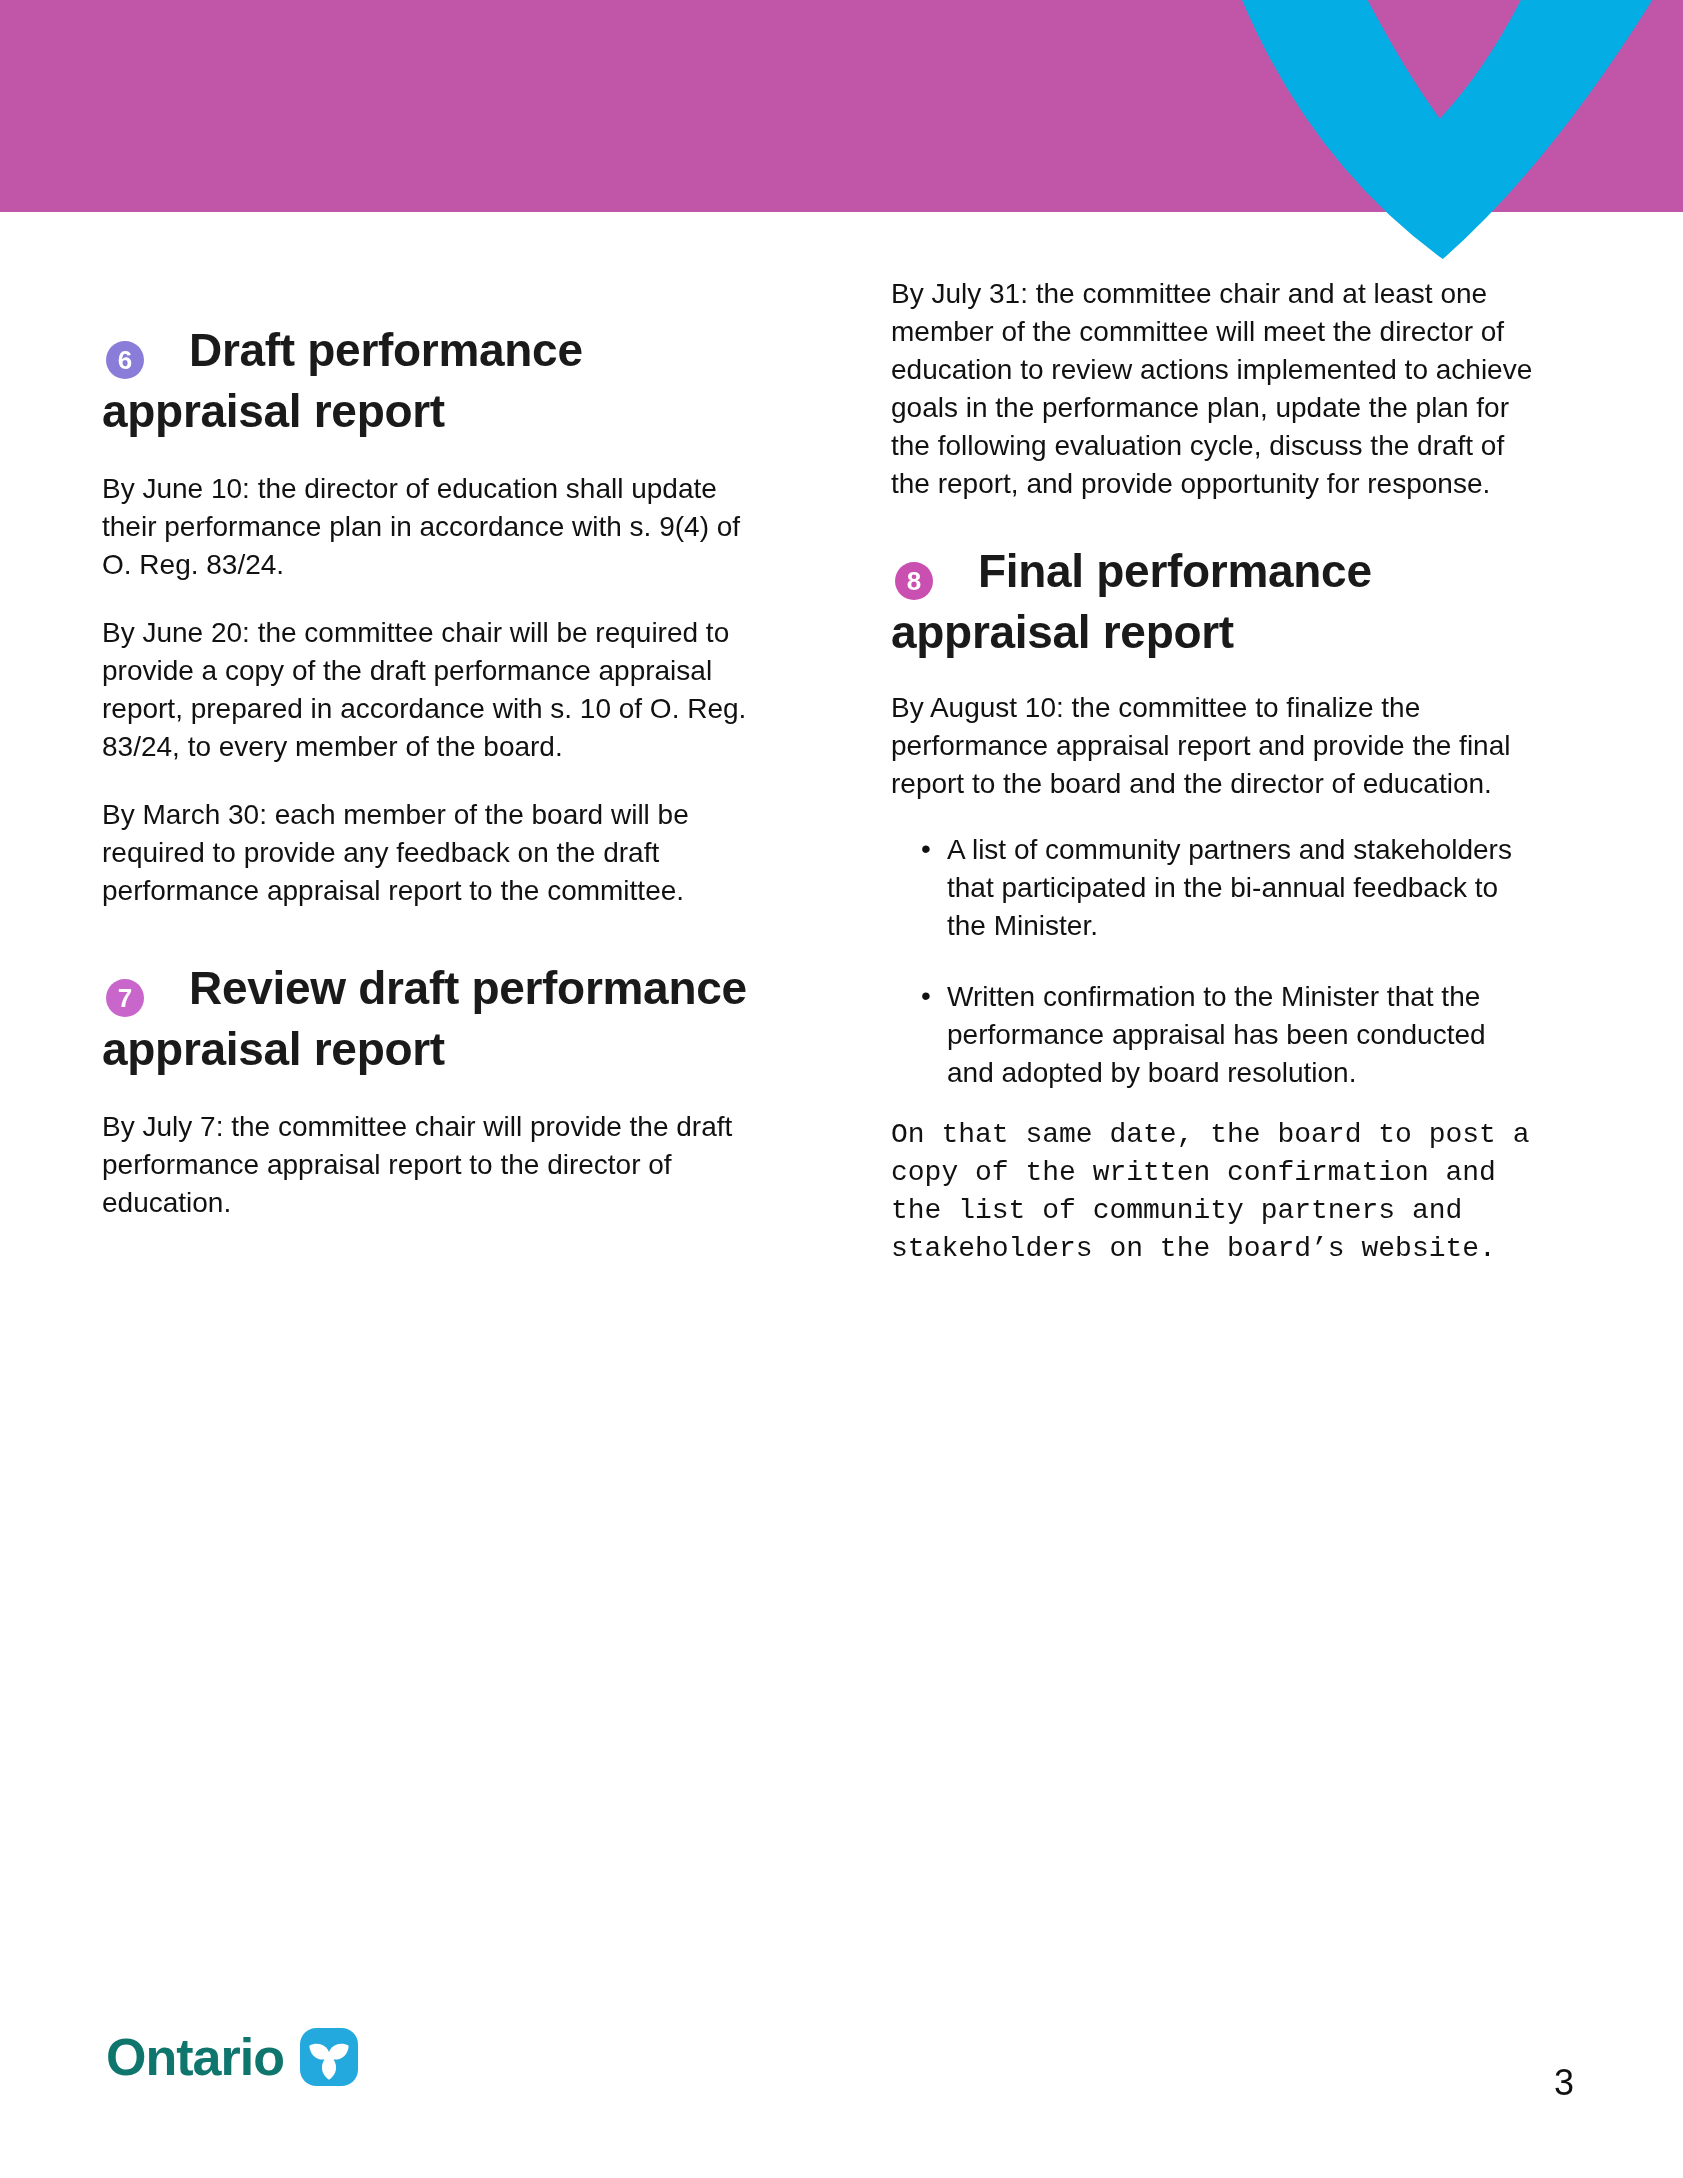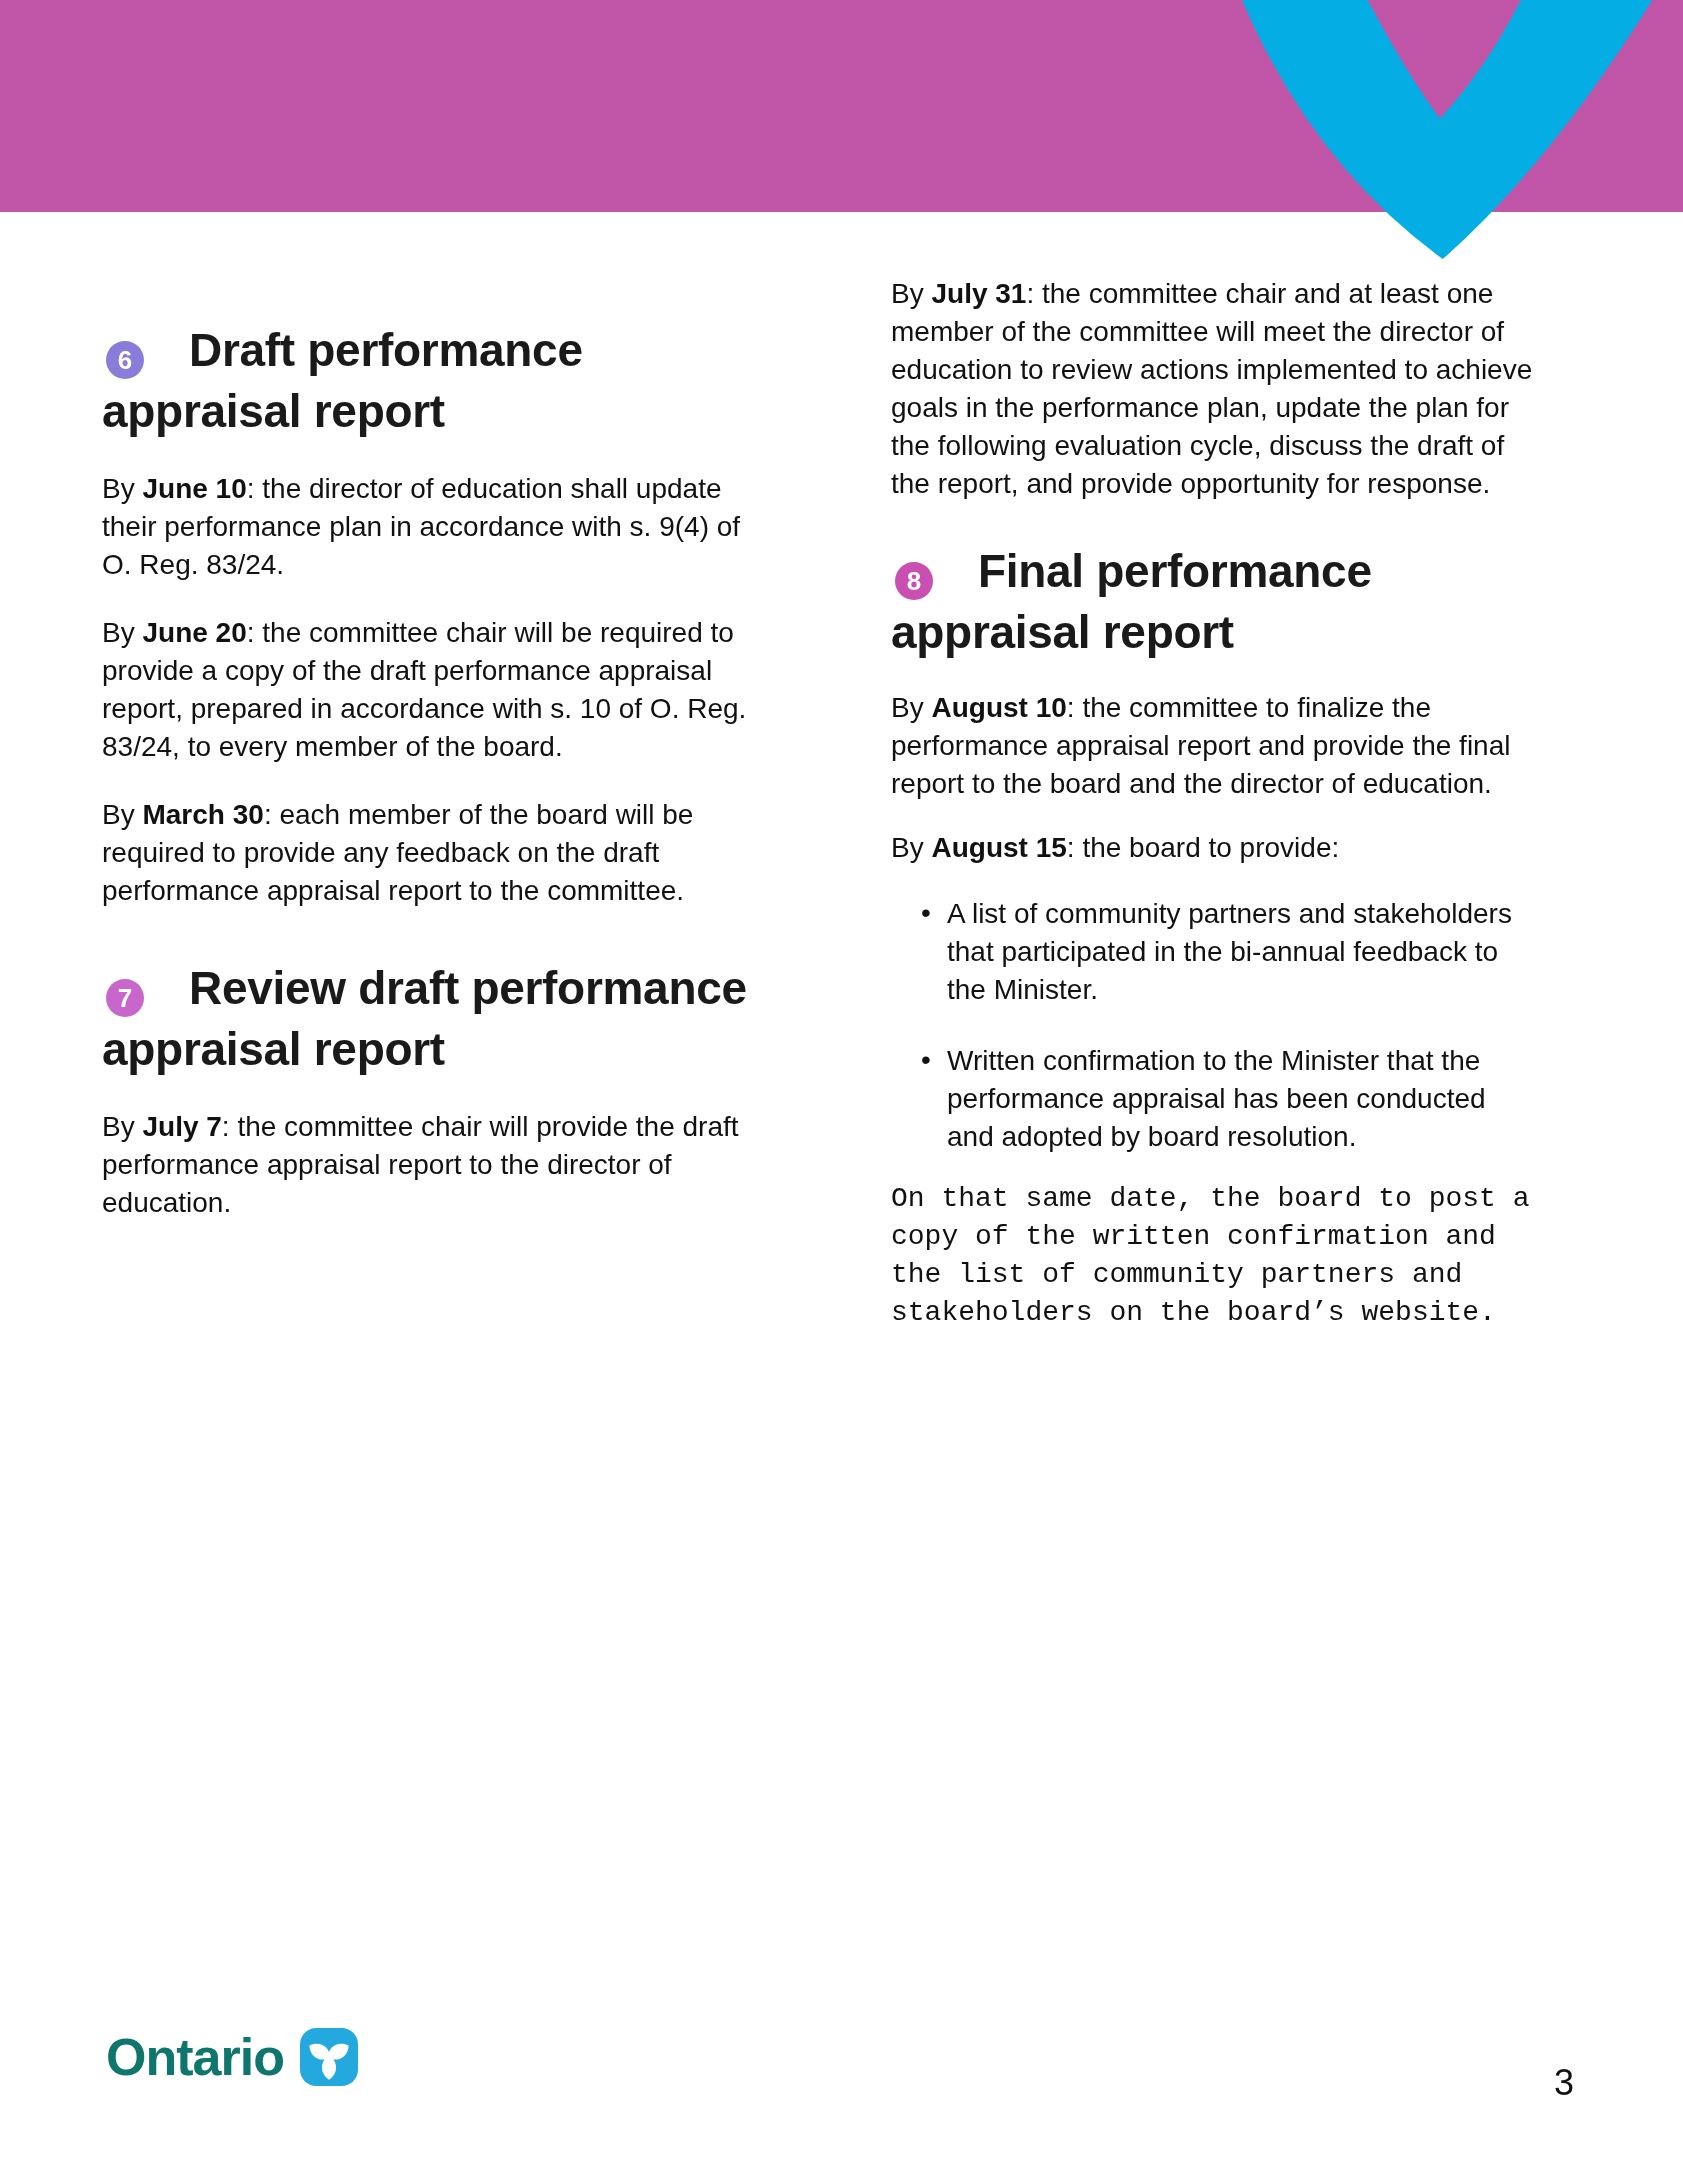--- a/index.html
+++ b/index.html
@@ -24,21 +24,21 @@
   .col { position: absolute; }
   .col-left  { left: 102px; top: 320px; width: 653px; }
   .col-right { left: 891px; top: 275px; width: 648px; }
 
   p.body {
     font-size: 28px; line-height: 38px;
     margin: 0 0 30px 0;
     color: #111111;
   }
   .col-right p.body { margin-bottom: 26px; }
-  p.body strong { font-weight: bold; }
+  p.body strong { font-weight: normal; }
 
   h2.hd {
     font-size: 46px; line-height: 61px;
     font-weight: bold; letter-spacing: -0.3px;
     margin: 0 0 28px 0;
     color: #1a1a1a;
   }
   h2.s7 { margin-top: 48px; }
   h2.s8 { margin-top: 38px; margin-bottom: 26px; }
 
@@ -115,21 +115,20 @@
 </section>
 
 <section class="col col-right">
 
   <p class="body"><span>By </span><strong>July 31</strong><span>: the committee chair and at least one member of the committee will meet the director of education to review actions implemented to achieve goals in the performance plan, update the plan for the following evaluation cycle, discuss the draft of the report, and provide opportunity for response.</span></p>
 
   <h2 class="hd s8"><span class="badge b8">8</span><span>Final performance appraisal report</span></h2>
 
   <p class="body"><span>By </span><strong>August 10</strong><span>: the committee to finalize the performance appraisal report and provide the final report to the board and the director of education.</span></p>
 
-  <p class="body"><span>By </span><strong>August 15</strong><span>: the board to provide:</span></p>
 
   <ul class="bullets">
     <li>A list of community partners and stakeholders that participated in the bi-annual feedback to the Minister.</li>
     <li>Written confirmation to the Minister that the performance appraisal has been conducted and adopted by board resolution.</li>
   </ul>
 
   <p class="body last">On that same date, the board to post a copy of the written confirmation and the list of community partners and stakeholders on the board’s website.</p>
 
 </section>
 

